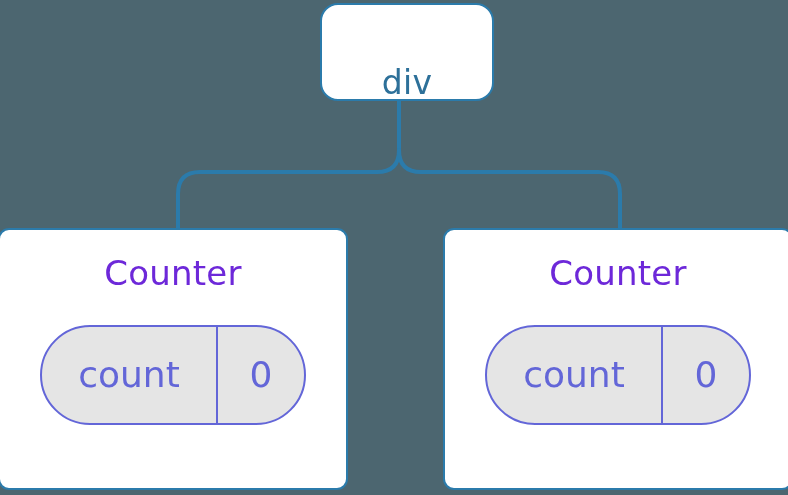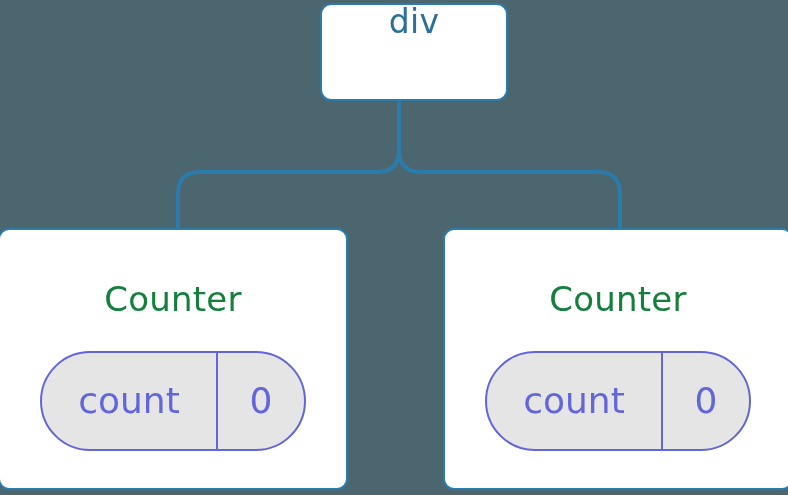--- a/index.html
+++ b/index.html
@@ -40,25 +40,26 @@
     border: 2px solid #2b7bab;
     border-radius: 11px;
     box-sizing: border-box;
     z-index: 2;
   }
 
   
   #root-node {
     left: 320px;
     top: 3px;
-    width: 188px;
+    width: 174px;
     height: 98px;
     display: flex;
-    align-items: flex-start;
+    align-items: flex-end;
     justify-content: center;
+    border-radius: 18px;
   }
   .root-label {
     color: #2d7099;
     font-size: 33px;
     font-weight: 400;
     letter-spacing: 0.3px;
     line-height: 1;
   }
 
   
@@ -72,26 +73,26 @@
   #component-card-0 {
     left: -2px;
     width: 350px;
   }
   #component-card-1 {
     left: 443px;
     width: 350px;
   }
 
   .component-title {
-    color: #15803d;
+    color: #6d28d9;
     font-size: 34px;
     font-weight: 400;
     letter-spacing: 0.2px;
     line-height: 1;
-    margin-top: 52px;
+    margin-top: 26px;
   }
 
   
   .state-pill {
     position: relative;
     margin-top: 35px;
     height: 100px;
     width: 266px;
     border: 2px solid #6366d8;
     border-radius: 52px;

